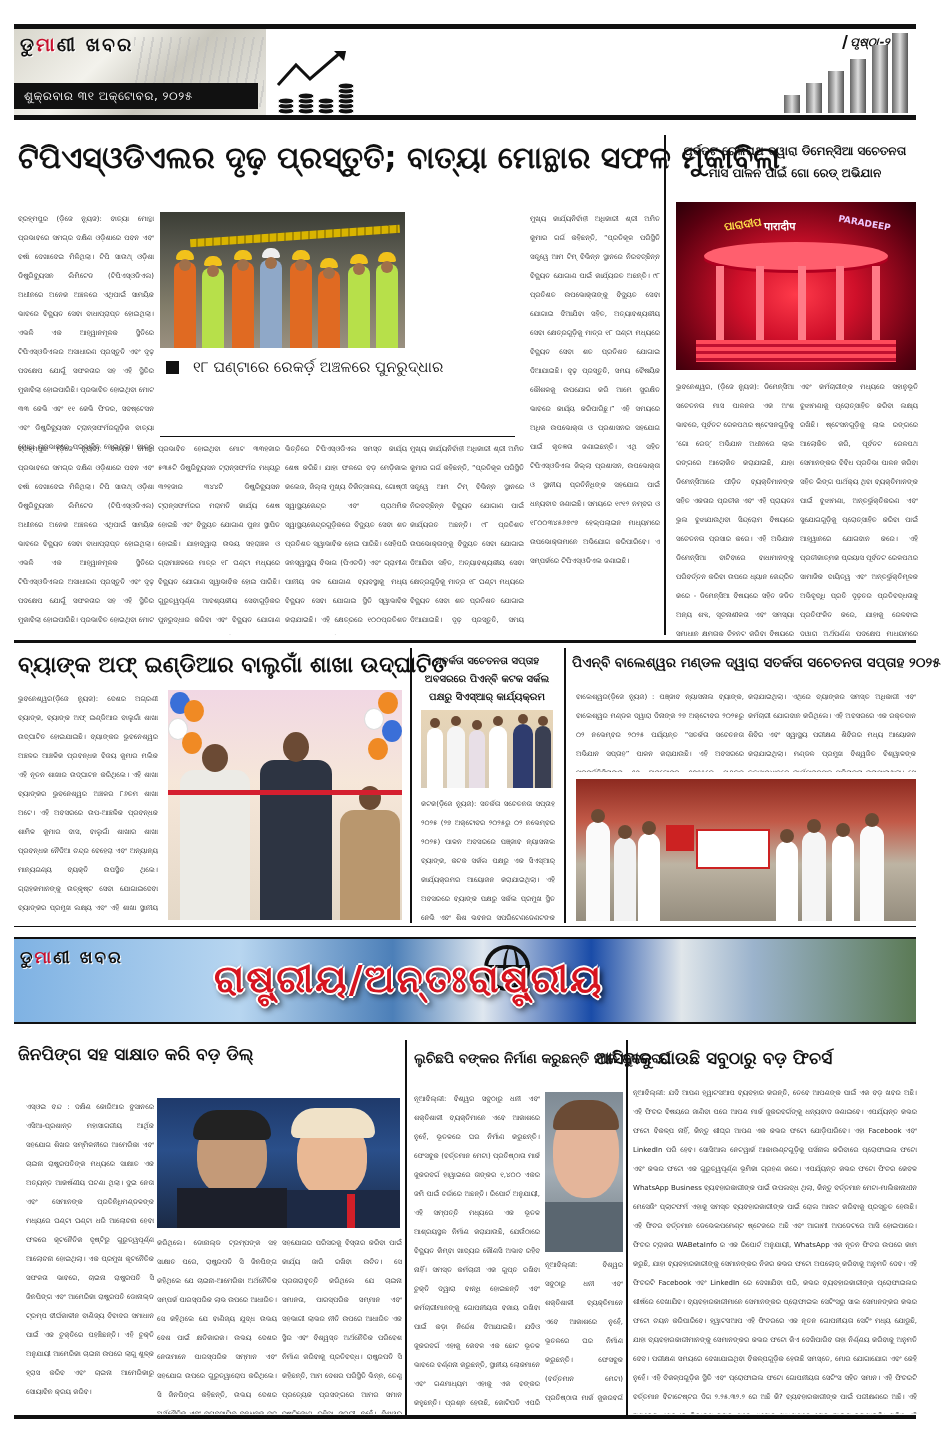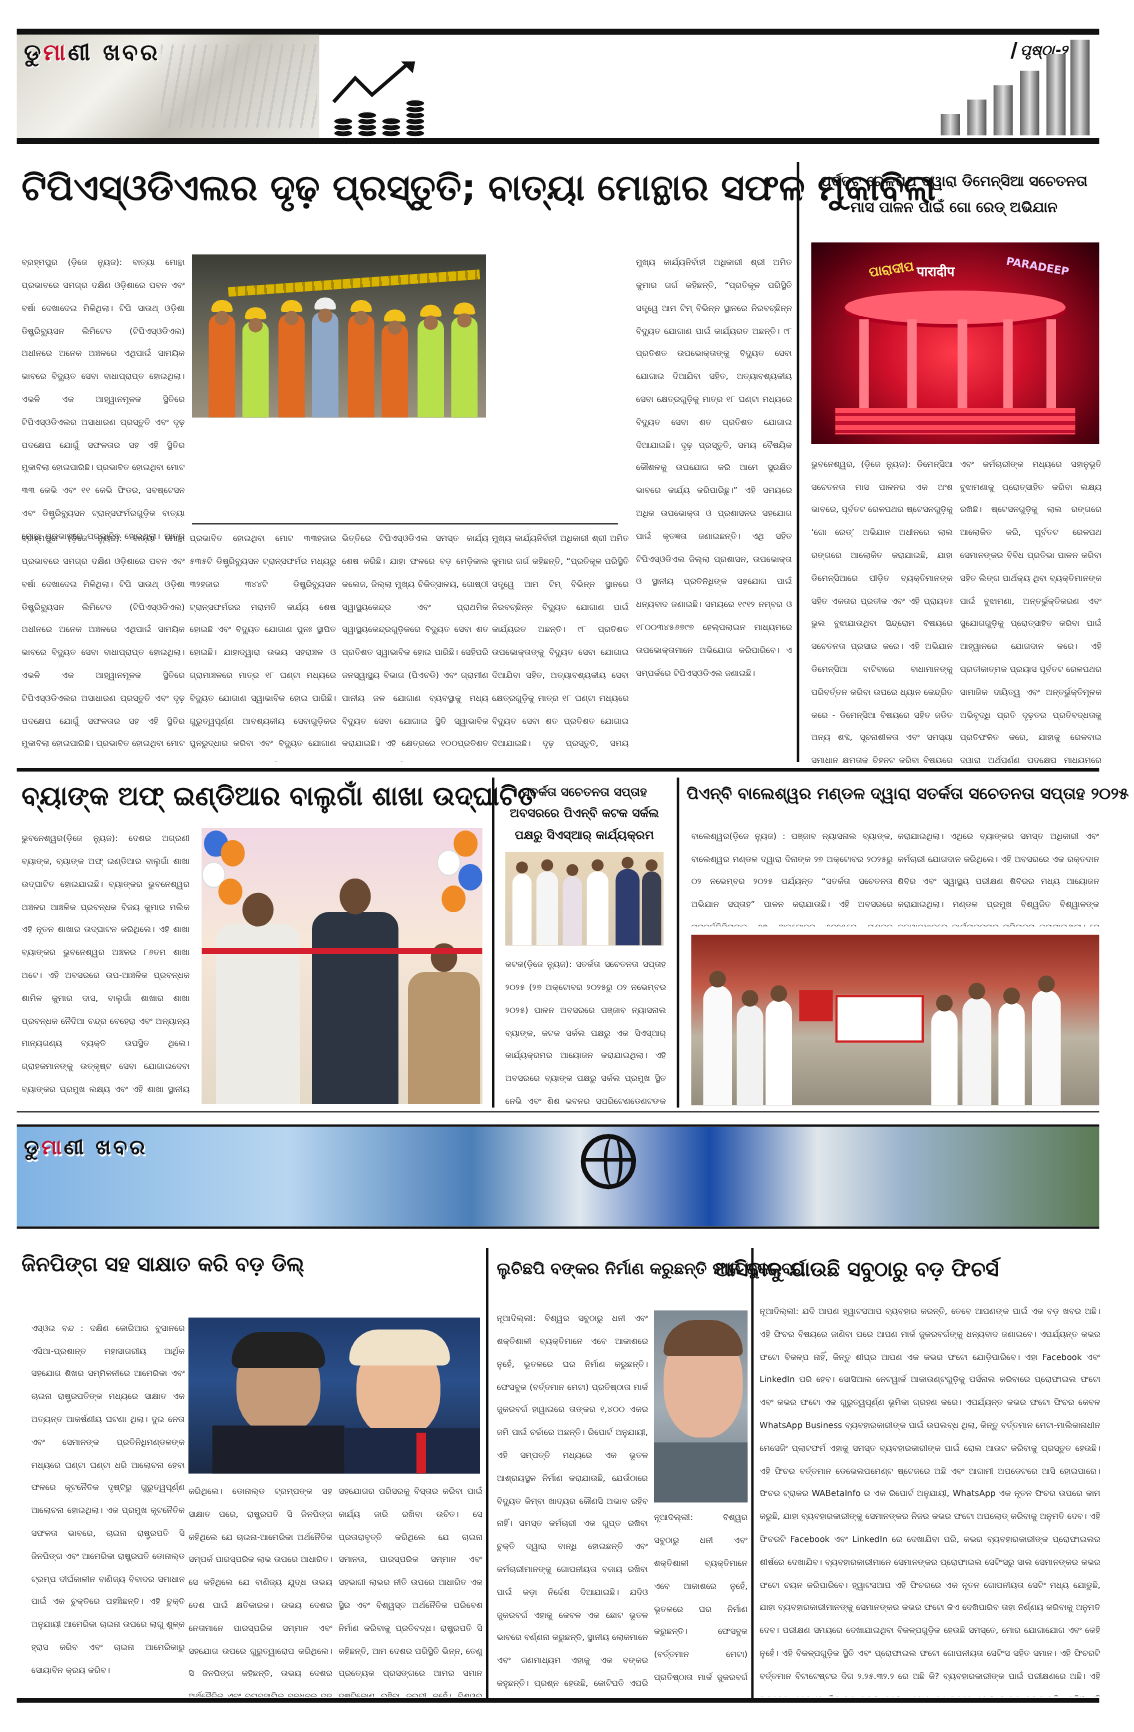--- a/index.html
+++ b/index.html
@@ -76,20 +76,21 @@
   .globe::after { content: ""; position: absolute; left: -2px; top: 16px; width: 44px; height: 3px; background: #111; }
 </style>
 </head>
 <body>
 
 <div class="masthead">
   <div class="brand-box">
     <div class="brand-name">
       <span>ଡୁ</span><span class="red">ମା</span><span>ଣୀ ଖବର</span>
     </div>
+    <div class="date-bar">ଶୁକ୍ରବାର ୩୧ ଅକ୍ଟୋବର, ୨୦୨୫</div>
   </div>
 
   <svg class="coin-graph" viewBox="0 0 90 66">
     <polyline points="2,34 20,14 34,28 64,2" fill="none" stroke="#111" stroke-width="3"></polyline>
     <polygon points="58,0 70,0 68,10" fill="#111"></polygon>
     <g fill="#111" stroke="#fff" stroke-width="1">
       <ellipse cx="10" cy="60" rx="8" ry="3"></ellipse>
         <ellipse cx="10" cy="55" rx="8" ry="3"></ellipse>
         <ellipse cx="10" cy="50" rx="8" ry="3"></ellipse>
       <ellipse cx="30" cy="60" rx="8" ry="3"></ellipse>
@@ -163,20 +164,24 @@
     </div>
   <div class="worker green" style="left:216px; height:84px;">
       <div class="hat"></div>
       <div class="face"></div>
     </div>
 </div>
 
 <div class="body-text" style="left:530px; top:210px; width:130px; height:425px;">ମୁଖ୍ୟ କାର୍ଯ୍ୟନିର୍ବାହୀ ଅଧିକାରୀ ଶ୍ରୀ ଅମିତ କୁମାର ଗର୍ଗ କହିଛନ୍ତି, “ପ୍ରତିକୂଳ ପରିସ୍ଥିତି ସତ୍ତ୍ୱେ ଆମ ଟିମ୍ ବିଭିନ୍ନ ସ୍ଥାନରେ ନିରବଚ୍ଛିନ୍ନ ବିଦ୍ୟୁତ ଯୋଗାଣ ପାଇଁ କାର୍ଯ୍ୟରତ ଅଛନ୍ତି। ୯୮ ପ୍ରତିଶତ ଉପଭୋକ୍ତାଙ୍କୁ ବିଦ୍ୟୁତ ସେବା ଯୋଗାଇ ଦିଆଯିବା ସହିତ, ଅତ୍ୟାବଶ୍ୟକୀୟ ସେବା କ୍ଷେତ୍ରଗୁଡ଼ିକୁ ମାତ୍ର ୧୮ ଘଣ୍ଟା ମଧ୍ୟରେ ବିଦ୍ୟୁତ ସେବା ଶତ ପ୍ରତିଶତ ଯୋଗାଇ ଦିଆଯାଇଛି। ଦୃଢ଼ ପ୍ରସ୍ତୁତି, ସମୟ ବୈଷୟିକ କୌଶଳକୁ ଉପଯୋଗ କରି ଆମେ ସୁରକ୍ଷିତ ଭାବରେ କାର୍ଯ୍ୟ କରିପାରିଛୁ।” ଏହି ସମୟରେ ଅଧିକ ଉପଭୋକ୍ତା ଓ ପ୍ରଶାସନର ସହଯୋଗ ପାଇଁ କୃତଜ୍ଞତା ଜଣାଇଛନ୍ତି। ଏଥି ସହିତ ଟିପିଏସ୍ଓଡିଏଲ ଜିଲ୍ଲା ପ୍ରଶାସନ, ଉପଭୋକ୍ତା ଓ ସ୍ଥାନୀୟ ପ୍ରତିନିଧିଙ୍କ ସହଯୋଗ ପାଇଁ ଧନ୍ୟବାଦ ଜଣାଇଛି। ସମୟରେ ୧୯୧୨ ନମ୍ବର ଓ ୧୮୦୦୩୪୫୬୭୯୭ ହେଲ୍ପଲାଇନ ମାଧ୍ୟମରେ ଉପଭୋକ୍ତାମାନେ ଅଭିଯୋଗ କରିପାରିବେ। ଏ ସମ୍ପର୍କରେ ଟିପିଏସ୍ଓଡିଏଲ ଜଣାଇଛି।</div>
 
 <ul class="bullets">
+  <li>
+      <span class="sq"></span>
+      <span>୧୮ ଘଣ୍ଟାରେ ରେକର୍ଡ଼ ଅଞ୍ଚଳରେ ପୁନରୁଦ୍ଧାର</span>
+    </li>
 </ul>
 <div class="hrule" style="left:160px; top:436px; width:355px; height:1px;"></div>
 
 <div class="body-text" style="left:18px; top:440px; width:136px; height:195px;">ବ୍ରହ୍ମପୁର (ଡ଼ିଜେ ନ୍ୟୁଜ): ବାତ୍ୟା ମୋନ୍ଥା ପ୍ରଭାବରେ ସମଗ୍ର ଦକ୍ଷିଣ ଓଡ଼ିଶାରେ ପବନ ଏବଂ ବର୍ଷା ଦେଖାଦେଇ ମିଳିଥିଲା। ଟିପି ସାଉଥ୍ ଓଡ଼ିଶା ଡିଷ୍ଟ୍ରିବ୍ୟୁସନ ଲିମିଟେଡ (ଟିପିଏସ୍ଓଡିଏଲ) ଅଧୀନରେ ଅନେକ ଅଞ୍ଚଳରେ ଏଥିପାଇଁ ସାମୟିକ ଭାବରେ ବିଦ୍ୟୁତ ସେବା ବାଧାପ୍ରାପ୍ତ ହୋଇଥିଲା। ଏଭଳି ଏକ ଆହ୍ୱାନମୂଳକ ସ୍ଥିତିରେ ଟିପିଏସ୍ଓଡିଏଲର ଅସାଧାରଣ ପ୍ରସ୍ତୁତି ଏବଂ ଦୃଢ଼ ପଦକ୍ଷେପ ଯୋଗୁଁ ସଫଳତାର ସହ ଏହି ସ୍ଥିତିର ମୁକାବିଲା ହୋଇପାରିଛି। ପ୍ରଭାବିତ ହୋଇଥିବା ମୋଟ ୩୩ କେଭି ଏବଂ ୧୧ କେଭି ଫିଡର, ସବଷ୍ଟେସନ ଏବଂ ଡିଷ୍ଟ୍ରିବ୍ୟୁସନ ଟ୍ରାନ୍ସଫର୍ମରଗୁଡ଼ିକ ବାତ୍ୟା ମୋନ୍ଥା ପ୍ରଭାବରେ ପ୍ରଭାବିତ ହୋଇଥିଲା। ମାତ୍ର ଟିପିଏସ୍ଓଡିଏଲର ନିରବଚ୍ଛିନ୍ନ ପ୍ରୟାସ ଏବଂ ଦୃଢ଼ କାର୍ଯ୍ୟପ୍ରଣାଳୀ ଏବଂ ଦୃଢ଼ ପ୍ରକ୍ରିୟା ଯୋଗୁଁ ପ୍ରଭାବିତ ହୋଇଥିବା ସମସ୍ତ ୩୩କେଭି ଫିଡରଗୁଡ଼ିକର ଶତପ୍ରତିଶତ ମରାମତି ଶେଷ ହୋଇ ପାରିଛି। ଏଥିସହିତ ପ୍ରାଇମେରୀ ସବଷ୍ଟେସନଗୁଡ଼ିକର ମଧ୍ୟ ପୁନରୁଦ୍ଧାର ୧୦୦ ପ୍ରତିଶତ ଶେଷ ହୋଇଛି। ସେହିଭଳି ପ୍ରାୟ ୯୯ ପ୍ରତିଶତ ୧୧କେଭି ଫିଡରର ପୁନରୁଦ୍ଧାର ଓ ଆବଶ୍ୟକୀୟ ମରାମତି କାର୍ଯ୍ୟ ଶେଷ ହୋଇ ପାରିଛି। ବାତ୍ୟା ପ୍ରଭାବରେ</div>
 <div class="body-text" style="left:158px; top:440px; width:122px; height:195px;">ପ୍ରଭାବିତ ହୋଇଥିବା ମୋଟ ୩୩ହଜାର ୫୩୫ଟି ଡିଷ୍ଟ୍ରିବ୍ୟୁସନ ଟ୍ରାନ୍ସଫର୍ମର ମଧ୍ୟରୁ ୩୨ହଜାର ୩୪୪ଟି ଡିଷ୍ଟ୍ରିବ୍ୟୁସନ ଟ୍ରାନ୍ସଫର୍ମରର ମରାମତି କାର୍ଯ୍ୟ ଶେଷ ହୋଇଛି ଏବଂ ବିଦ୍ୟୁତ ଯୋଗାଣ ପୁନଃ ସ୍ଥାପିତ ହୋଇଛି। ଯାହାଦ୍ୱାରା ଉଭୟ ସହରାଞ୍ଚଳ ଓ ଗ୍ରାମାଞ୍ଚଳରେ ମାତ୍ର ୧୮ ଘଣ୍ଟା ମଧ୍ୟରେ ବିଦ୍ୟୁତ ଯୋଗାଣ ସ୍ୱାଭାବିକ ହୋଇ ପାରିଛି। ଗୁରୁତ୍ୱପୂର୍ଣ୍ଣ ଆବଶ୍ୟକୀୟ ସେବାଗୁଡ଼ିକର ପୁନରୁଦ୍ଧାର କରିବା ଏବଂ ବିଦ୍ୟୁତ ଯୋଗାଣ ସ୍ୱାଭାବିକ କରିବା ପାଇଁ ଟିପିଏସ୍ଓଡିଏଲ ସମସ୍ତ ପଦକ୍ଷେପ ନେଇଛି ଏବଂ ଅଗ୍ରାଧିକାର ଦେଇଛି। ସ୍ୱାସ୍ଥ୍ୟସେବା କ୍ଷେତ୍ରରେ ବିଦ୍ୟୁତ ସେବା ସ୍ୱାଭାବିକ କରିବା ପାଇଁ ଯୁଦ୍ଧକାଳୀନ</div>
 <div class="body-text" style="left:285px; top:440px; width:122px; height:195px;">ଭିତ୍ତିରେ ଟିପିଏସ୍ଓଡିଏଲ ସମସ୍ତ କାର୍ଯ୍ୟ ଶେଷ କରିଛି। ଯାହା ଫଳରେ ବଡ଼ ମେଡ଼ିକାଲ କଲେଜ, ଜିଲ୍ଲା ମୁଖ୍ୟ ଚିକିତ୍ସାଳୟ, ଗୋଷ୍ଠୀ ସ୍ୱାସ୍ଥ୍ୟକେନ୍ଦ୍ର ଏବଂ ପ୍ରାଥମିକ ସ୍ୱାସ୍ଥ୍ୟକେନ୍ଦ୍ରଗୁଡ଼ିକରେ ବିଦ୍ୟୁତ ସେବା ଶତ ପ୍ରତିଶତ ସ୍ୱାଭାବିକ ହୋଇ ପାରିଛି। ସେହିପରି ଜନସ୍ୱାସ୍ଥ୍ୟ ବିଭାଗ (ପିଏଚଡି) ଏବଂ ଗ୍ରାମୀଣ ପାନୀୟ ଜଳ ଯୋଗାଣ ବ୍ୟବସ୍ଥାକୁ ମଧ୍ୟ ବିଦ୍ୟୁତ ସେବା ଯୋଗାଇ ସ୍ଥିତି ସ୍ୱାଭାବିକ କରାଯାଇଛି। ଏହି କ୍ଷେତ୍ରରେ ୧୦୦ପ୍ରତିଶତ ପୁନରୁଦ୍ଧାର କାର୍ଯ୍ୟ ଶେଷ ହୋଇଛି। ଯାହା ଫଳରେ ପାନୀୟ ଜଳ ଯୋଗାଣ ବ୍ୟବସ୍ଥାକୁ ଅଧିକ ସହାୟକ ହୋଇ ପାରିଛି। ଗଞ୍ଜାମ, ଗଜପତି, କୋରାପୁଟ, ରାୟଗଡ଼ା,</div>
 <div class="body-text" style="left:410px; top:440px; width:114px; height:195px;">ମୁଖ୍ୟ କାର୍ଯ୍ୟନିର୍ବାହୀ ଅଧିକାରୀ ଶ୍ରୀ ଅମିତ କୁମାର ଗର୍ଗ କହିଛନ୍ତି, “ପ୍ରତିକୂଳ ପରିସ୍ଥିତି ସତ୍ତ୍ୱେ ଆମ ଟିମ୍ ବିଭିନ୍ନ ସ୍ଥାନରେ ନିରବଚ୍ଛିନ୍ନ ବିଦ୍ୟୁତ ଯୋଗାଣ ପାଇଁ କାର୍ଯ୍ୟରତ ଅଛନ୍ତି। ୯୮ ପ୍ରତିଶତ ଉପଭୋକ୍ତାଙ୍କୁ ବିଦ୍ୟୁତ ସେବା ଯୋଗାଇ ଦିଆଯିବା ସହିତ, ଅତ୍ୟାବଶ୍ୟକୀୟ ସେବା କ୍ଷେତ୍ରଗୁଡ଼ିକୁ ମାତ୍ର ୧୮ ଘଣ୍ଟା ମଧ୍ୟରେ ବିଦ୍ୟୁତ ସେବା ଶତ ପ୍ରତିଶତ ଯୋଗାଇ ଦିଆଯାଇଛି। ଦୃଢ଼ ପ୍ରସ୍ତୁତି, ସମୟ ବୈଷୟିକ କୌଶଳକୁ ଉପଯୋଗ କରି ଆମେ ସୁରକ୍ଷିତ ଭାବରେ କାର୍ଯ୍ୟ କରିପାରିଛୁ।” ଏହି ସମୟରେ ଅଧିକ ଉପଭୋକ୍ତା ଓ ପ୍ରଶାସନର ସହଯୋଗ ପାଇଁ କୃତଜ୍ଞତା ଜଣାଇଛନ୍ତି। ଏଥି ସହିତ ଟିପିଏସ୍ଓଡିଏଲ ଜିଲ୍ଲା ପ୍ରଶାସନ, ଉପଭୋକ୍ତା ଓ ସ୍ଥାନୀୟ ପ୍ରତିନିଧିଙ୍କ ସହଯୋଗ ପାଇଁ ଧନ୍ୟବାଦ ଜଣାଇଛି। ସମୟରେ ୧୯୧୨ ନମ୍ବର ଓ ୧୮୦୦୩୪୫୬୭୯୭ ହେଲ୍ପଲାଇନ ମାଧ୍ୟମରେ ଉପଭୋକ୍ତାମାନେ ଅଭିଯୋଗ କରିପାରିବେ। ଏ ସମ୍ପର୍କରେ ଟିପିଏସ୍ଓଡିଏଲ ଜଣାଇଛି।</div>
 
 <div class="vrule" style="left:664px; top:135px; height:500px;"></div>
 
@@ -288,20 +293,21 @@
     </div>
 </div>
 
 <div class="hrule" style="left:14px; top:926px; width:902px; height:1px;"></div>
 
 <div class="banner2">
   <div class="brand-name">
     <span>ଡୁ</span><span class="red">ମା</span><span>ଣୀ ଖବର</span>
   </div>
   <div class="globe"></div>
+  <div class="banner2-title">ରାଷ୍ଟ୍ରୀୟ/ଅନ୍ତଃରାଷ୍ଟ୍ରୀୟ</div>
 </div>
 
 <div class="headline" style="left:18px; top:1044px; font-size:17px; letter-spacing:0;">ଜିନପିଙ୍ଗ ସହ ସାକ୍ଷାତ କରି ବଡ଼ ଡିଲ୍</div>
 <div class="body-text" style="left:26px; top:1098px; width:128px; height:315px;">ଏସ୍ଓଇ ବନ୍ଦ : ଦକ୍ଷିଣ କୋରିଆର ବୁସାନରେ ଏସିଆ-ପ୍ରଶାନ୍ତ ମହାସାଗରୀୟ ଆର୍ଥିକ ସହଯୋଗ ଶିଖର ସମ୍ମିଳନୀରେ ଆମେରିକା ଏବଂ ଚାଇନା ରାଷ୍ଟ୍ରପତିଙ୍କ ମଧ୍ୟରେ ସାକ୍ଷାତ ଏକ ଅତ୍ୟନ୍ତ ଆକର୍ଷଣୀୟ ଘଟଣା ଥିଲା। ଦୁଇ ନେତା ଏବଂ ସେମାନଙ୍କ ପ୍ରତିନିଧିମଣ୍ଡଳଙ୍କ ମଧ୍ୟରେ ଘଣ୍ଟା ଘଣ୍ଟା ଧରି ଆଲୋଚନା ହେବା ଫଳରେ କୂଟନୈତିକ ଦୃଷ୍ଟିରୁ ଗୁରୁତ୍ୱପୂର୍ଣ୍ଣ ଆଲୋଚନା ହୋଇଥିଲା। ଏକ ପ୍ରମୁଖ କୂଟନୈତିକ ସଫଳତା ଭାବରେ, ଚାଇନା ରାଷ୍ଟ୍ରପତି ସି ଜିନପିଙ୍ଗ ଏବଂ ଆମେରିକା ରାଷ୍ଟ୍ରପତି ଡୋନାଲ୍ଡ ଟ୍ରମ୍ପ ଦୀର୍ଘକାଳୀନ ବାଣିଜ୍ୟ ବିବାଦର ସମାଧାନ ପାଇଁ ଏକ ଚୁକ୍ତିରେ ପହଞ୍ଚିଛନ୍ତି। ଏହି ଚୁକ୍ତି ଅନୁଯାୟୀ ଆମେରିକା ଚାଇନା ଉପରେ ଲାଗୁ ଶୁଳ୍କ ହ୍ରାସ କରିବ ଏବଂ ଚାଇନା ଆମେରିକାରୁ ସୋୟାବିନ କ୍ରୟ କରିବ।</div>
 <div class="photo ph-xi">
   <div style="position:absolute;left:40px;top:18px;width:70px;height:80px;border-radius:45%;background:#c49a78;"></div>
   <div style="position:absolute;left:36px;top:12px;width:78px;height:30px;border-radius:40px 40px 10px 10px;background:#222;"></div>
   <div style="position:absolute;left:20px;top:90px;width:110px;height:40px;background:#1c1f2a;"></div>
   <div style="position:absolute;left:140px;top:20px;width:70px;height:80px;border-radius:45%;background:#e9b894;"></div>
   <div style="position:absolute;left:134px;top:10px;width:84px;height:30px;border-radius:40px 40px 10px 10px;background:#f0e2c8;"></div>

